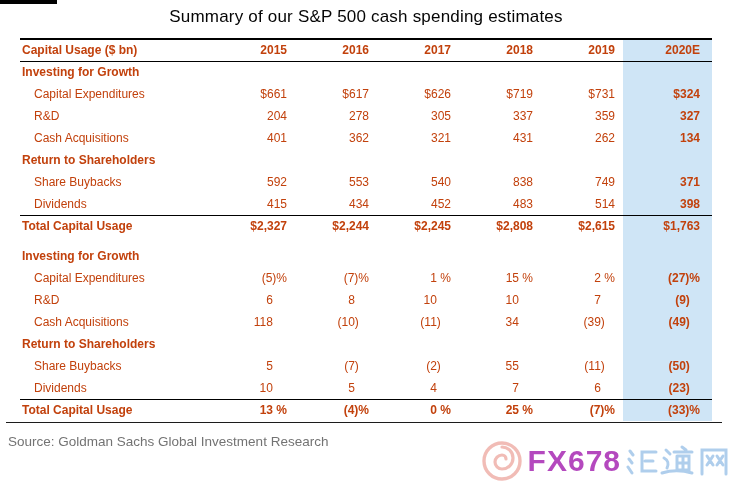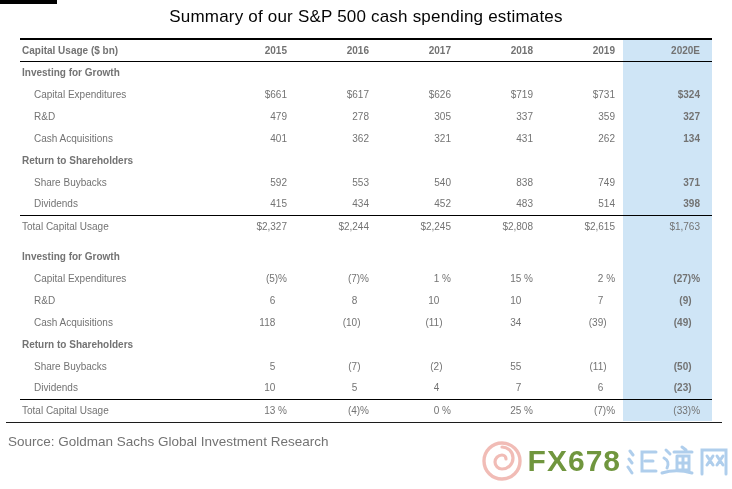--- a/index.html
+++ b/index.html
@@ -8,48 +8,48 @@
     font-family:"Liberation Sans",sans-serif;color:#0c0c0c;
   }
   .top-artifact{position:absolute;top:0;left:0;width:57px;height:4px;background:#000;}
   h1{
     margin:7px 0 11px 0;text-align:center;font-size:17px;font-weight:normal;
     letter-spacing:0.2px;color:#050505;
   }
   .tablewrap{margin-left:20px;width:692px;}
   table{
     border-collapse:collapse;table-layout:fixed;width:692px;
-    font-size:10px;color:#737373;
+    font-size:12px;color:#c2410c;
   }
   col.c-label{width:193px;}
   col.c-year{width:82px;}
   col.c-est{width:89px;}
   #t1{border-top:2.5px solid #000;}
   tr{height:22px;}
   th,td{padding:0;margin:0;font-weight:normal;vertical-align:middle;white-space:nowrap;overflow:hidden;}
   .label{text-align:left;padding-left:2px;}
   .row-label{padding-left:14px;}
   .num{text-align:right;padding-right:8px;}
   .hl{background:#cfe5f6;}
   td.hl,th.hl{text-align:right;padding-right:12px;font-weight:bold;margin-left:19px;}
   .header-row th{font-weight:bold;border-bottom:1.5px solid #000;}
   .section-row td{font-weight:bold;}
-  .total-row td{font-weight:normal;border-top:1.5px solid #000;}
+  .total-row td{font-weight:bold;border-top:1.5px solid #000;}
   .sufA{display:inline-block;width:0.85em;}
   .sufB{display:inline-block;width:1.17em;}
   .gap{width:692px;height:8px;position:relative;}
   .gap-blue{position:absolute;right:0;top:0;bottom:0;width:89px;background:#cfe5f6;}
   .bottom-rule{margin:1px 0 0 6px;width:716px;border-top:1.6px solid #1c1c1c;height:0;}
   .source-line{margin:11px 0 0 8px;font-size:13.5px;color:#737373;}
   .watermark{
     position:absolute;right:2px;bottom:6px;display:flex;align-items:center;
     opacity:0.8;pointer-events:none;
   }
   .wm-latin{
-    font-size:30px;font-weight:bold;color:#4d7c0f;letter-spacing:1px;margin:0 5px 0 4px;
+    font-size:30px;font-weight:bold;color:#a21caf;letter-spacing:1px;margin:0 5px 0 4px;
   }
 </style>
 </head>
 <body>
 
 <div class="top-artifact"></div>
 
 <h1>Summary of our S&amp;P 500 cash spending estimates</h1>
 
 <div class="tablewrap">
@@ -81,21 +81,21 @@
           <td class="label row-label">Capital Expenditures</td>
           <td class="num"><span>$661</span></td>
           <td class="num"><span>$617</span></td>
           <td class="num"><span>$626</span></td>
           <td class="num"><span>$719</span></td>
           <td class="num"><span>$731</span></td>
           <td class="num hl"><span>$324</span></td>
         </tr>
         <tr class="data-row">
           <td class="label row-label">R&amp;D</td>
-          <td class="num"><span>479</span></td>
+          <td class="num"><span>204</span></td>
           <td class="num"><span>278</span></td>
           <td class="num"><span>305</span></td>
           <td class="num"><span>337</span></td>
           <td class="num"><span>359</span></td>
           <td class="num hl"><span>327</span></td>
         </tr>
         <tr class="data-row">
           <td class="label row-label">Cash Acquisitions</td>
           <td class="num"><span>401</span></td>
           <td class="num"><span>362</span></td>

